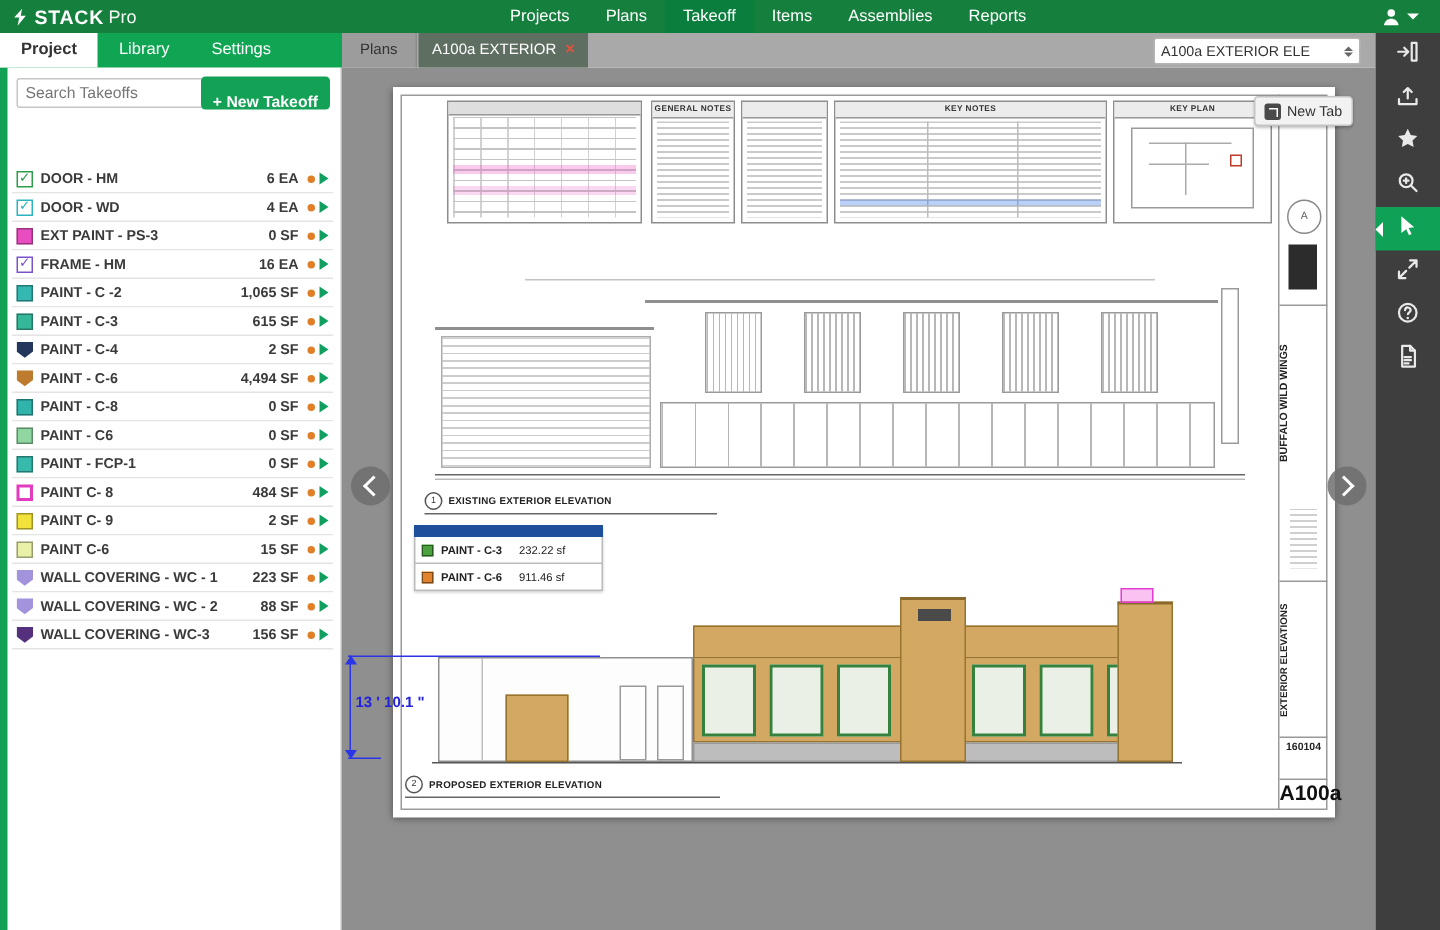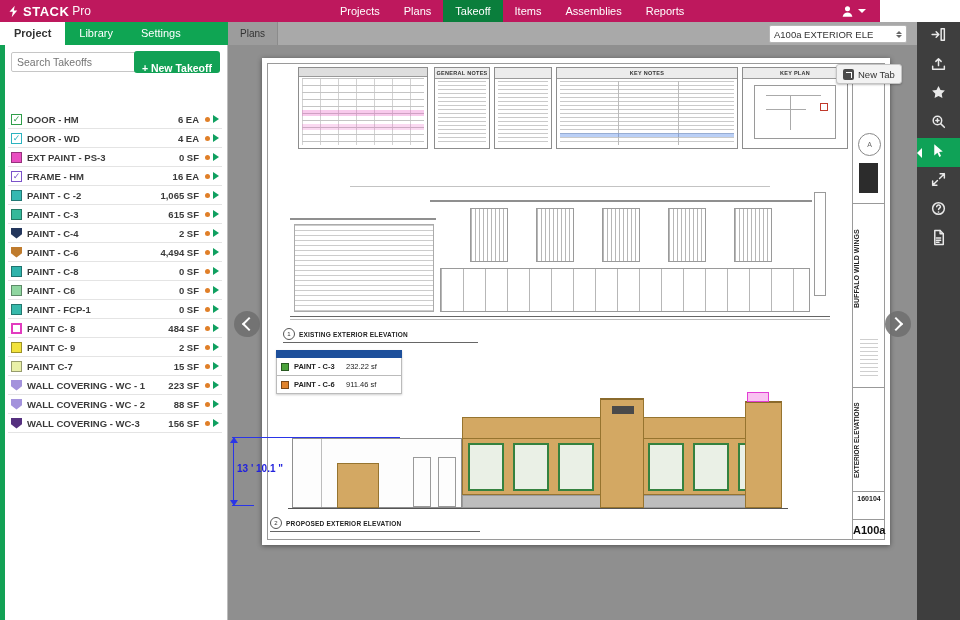--- a/index.html
+++ b/index.html
@@ -1,19 +1,19 @@
 <!DOCTYPE html>
 <html><head>
 <meta charset="utf-8">
 <style>
   html,body{margin:0;padding:0;}
   body{width:960px;height:620px;position:relative;overflow:hidden;background:#fff;
        font-family:"Liberation Sans",sans-serif;-webkit-font-smoothing:antialiased;}
   
-  .topnav{position:absolute;left:0;top:0;width:880px;height:22px;background:#be185d;z-index:30;}
+  .topnav{position:absolute;left:0;top:0;width:960px;height:22px;background:#15803d;z-index:30;}
   .logo{position:absolute;left:7px;top:0;height:22px;display:flex;align-items:center;gap:3px;color:#fff;}
   .logo-stack{font-weight:bold;font-size:13px;letter-spacing:.5px;}
   .logo-pro{font-size:12px;opacity:.95;}
   .main-nav{position:absolute;left:328px;top:0;height:22px;display:flex;}
   .nav-item{color:#fff;font-size:11px;line-height:22px;padding:0 12px;cursor:pointer;}
   .nav-item.active{background:#0a7e3c;}
   .user{position:absolute;right:14px;top:0;height:22px;display:flex;align-items:center;gap:3px;cursor:pointer;}
   .user .caret{width:0;height:0;border-left:4px solid transparent;border-right:4px solid transparent;border-top:4px solid #fff;}
   
   .side-tabs{position:absolute;left:0;top:22px;width:228px;height:23px;background:#0fa553;display:flex;z-index:20;}
@@ -150,20 +150,24 @@
 </div>
 
 <div class="side-tabs">
     <div class="side-tab active">Project</div>
     <div class="side-tab">Library</div>
     <div class="side-tab">Settings</div>
   </div>
 
 <div class="plan-bar">
   <div class="plans-tab">Plans</div>
+  <div class="active-plan-tab">
+    <span>A100a EXTERIOR</span>
+    <span class="tab-close">×</span>
+  </div>
   <div class="sheet-select">
     <span class="sel-label">A100a EXTERIOR ELE</span>
     <span class="spin">
         <i class="up"></i>
         <i class="dn"></i>
       </span>
   </div>
 </div>
 
 <div class="sidebar">
@@ -257,21 +261,21 @@
   </div>
       <div class="trow">
     <span class="ticon square" style="color: rgb(242, 226, 60); background: rgb(242, 226, 60);"></span>
     <span class="tname">PAINT C- 9</span>
     <span class="tqty">2 SF</span>
     <span class="tdot"></span>
     <span class="tarrow"></span>
   </div>
       <div class="trow">
     <span class="ticon square" style="color: rgb(233, 240, 168); background: rgb(233, 240, 168);"></span>
-    <span class="tname">PAINT C-7</span>
+    <span class="tname">PAINT C-6</span>
     <span class="tqty">15 SF</span>
     <span class="tdot"></span>
     <span class="tarrow"></span>
   </div>
       <div class="trow">
     <span class="ticon pentagon" style="color: rgb(163, 146, 220); background: rgb(163, 146, 220);"></span>
     <span class="tname">WALL COVERING - WC - 1</span>
     <span class="tqty">223 SF</span>
     <span class="tdot"></span>
     <span class="tarrow"></span>
@@ -452,21 +456,21 @@
       <div class="stamp-circle">A</div>
       <div class="stamp-dark"></div>
       <div class="tb-sec" style="top:140px;"></div>
       <div class="vtext" style="top:146px;height:120px;font-size:7px;font-weight:bold;">BUFFALO WILD WINGS</div>
       <div style="position:absolute;left:7px;top:276px;width:18px;height:40px;background:repeating-linear-gradient(to bottom,#cfcfcf 0 1px,transparent 1px 4px);"></div>
       <div class="tb-sec" style="top:324px;"></div>
       <div class="vtext" style="top:330px;height:95px;font-size:6.5px;font-weight:bold;">EXTERIOR ELEVATIONS</div>
       <div class="tb-sec" style="top:428px;"></div>
       <div style="position:absolute;left:0;top:432px;width:100%;text-align:center;font-size:7px;font-weight:bold;color:#222;">160104</div>
       <div class="tb-sec" style="bottom:20px;"></div>
-      <div style="position:absolute;left:0;bottom:4px;width:100%;text-align:center;font-size:11px;font-weight:bold;color:#111;">A100a</div>
+      <div style="position:absolute;left:0;bottom:4px;width:100%;text-align:center;font-size:14px;font-weight:bold;color:#111;">A100a</div>
     </div>
   </div>
 
   <div class="dim" style="left:4px;top:392px;width:168px;height:1px;"></div>
   <div class="dim" style="left:5px;top:392px;width:1px;height:68px;"></div>
   <div class="dim" style="left:4px;top:460px;width:22px;height:1px;"></div>
   <div class="dim-arrow" style="left:2px;top:392px;border-left:4px solid transparent;border-right:4px solid transparent;border-bottom:6px solid #2a35e8;"></div>
   <div class="dim-arrow" style="left:2px;top:455px;border-left:4px solid transparent;border-right:4px solid transparent;border-top:6px solid #2a35e8;"></div>
   <div class="dim-text" style="left:9px;top:418px;">13 ' 10.1 "</div>
 

